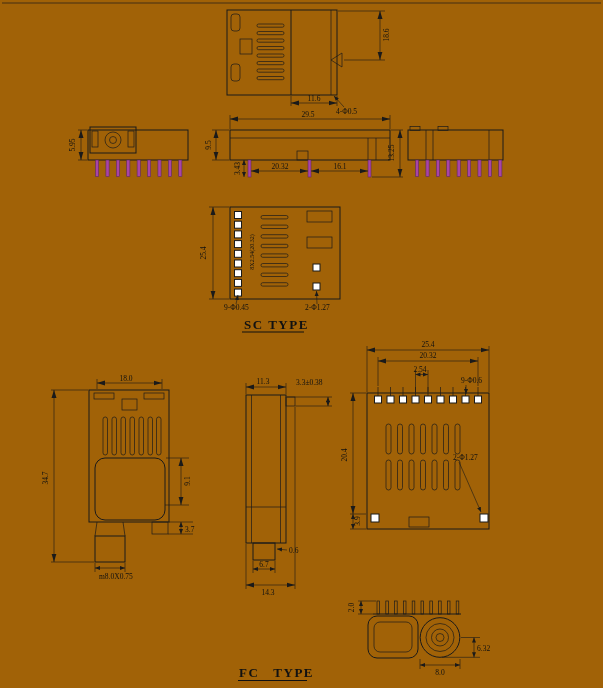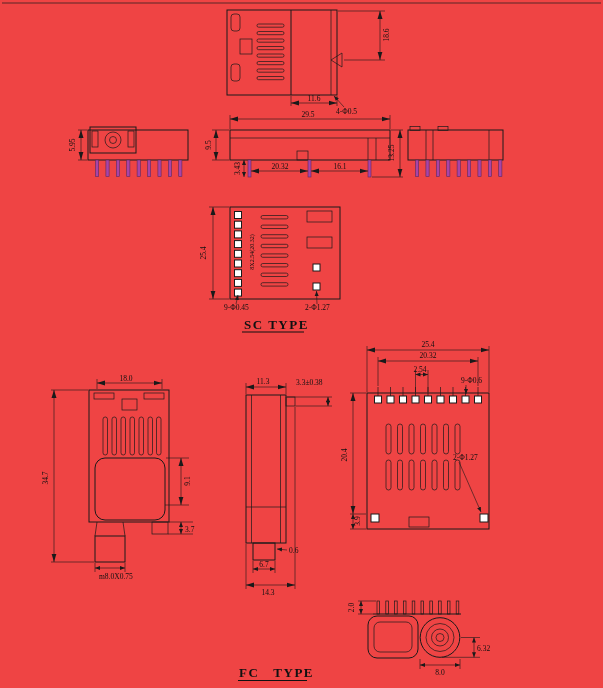--- a/index.html
+++ b/index.html
@@ -1,16 +1,16 @@
 <!DOCTYPE html>
 <html><head>
 <meta charset="utf-8">
 <style>
   html,body{margin:0;padding:0;background:#ffffff;}
-  .sheet{position:relative;width:603px;height:688px;background:#ef4444;overflow:hidden;}
+  .sheet{position:relative;width:603px;height:688px;background:#a16207;overflow:hidden;}
   svg{display:block;}
   text{fill:#111111;}
   .dim{font-family:"Liberation Serif",serif;font-size:7.5px;}
   .dim-sm{font-family:"Liberation Serif",serif;font-size:6px;}
   .type-label{font-family:"Liberation Serif",serif;font-size:13px;font-weight:bold;letter-spacing:1.5px;white-space:pre;}
   .ln{stroke:#1a1a1a;stroke-width:1;fill:none;}
   .ln-th{stroke:#1a1a1a;stroke-width:0.7;fill:none;}
   .dimln{stroke:#1a1a1a;stroke-width:0.6;fill:none;}
   .white{fill:#ffffff;stroke:#1a1a1a;stroke-width:1;}
   .pin{fill:#a844a8;stroke:#5c2a5c;stroke-width:0.6;}

